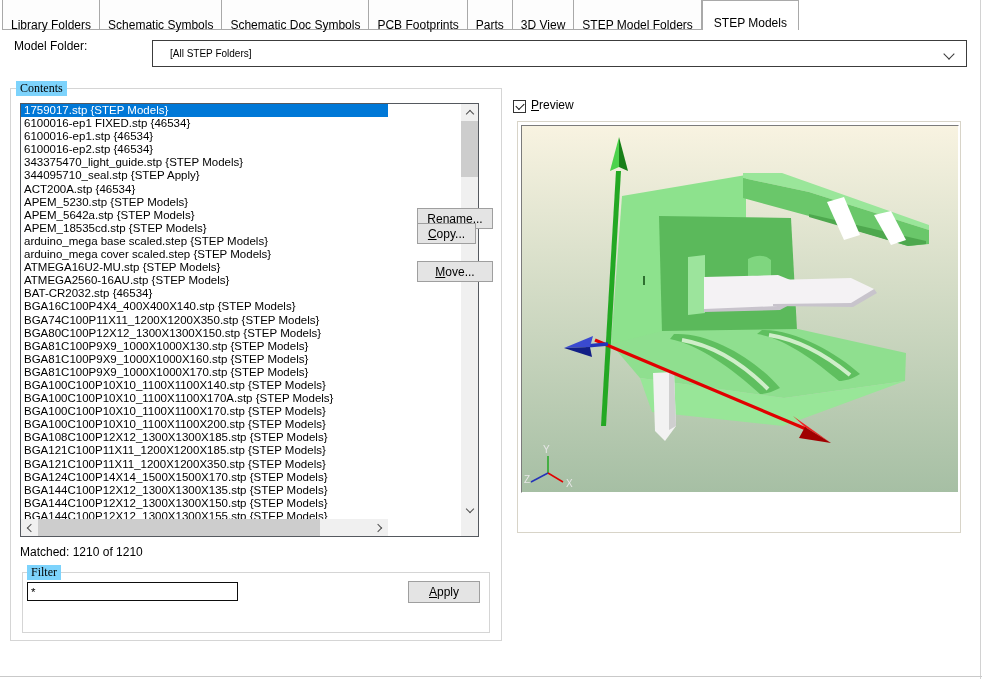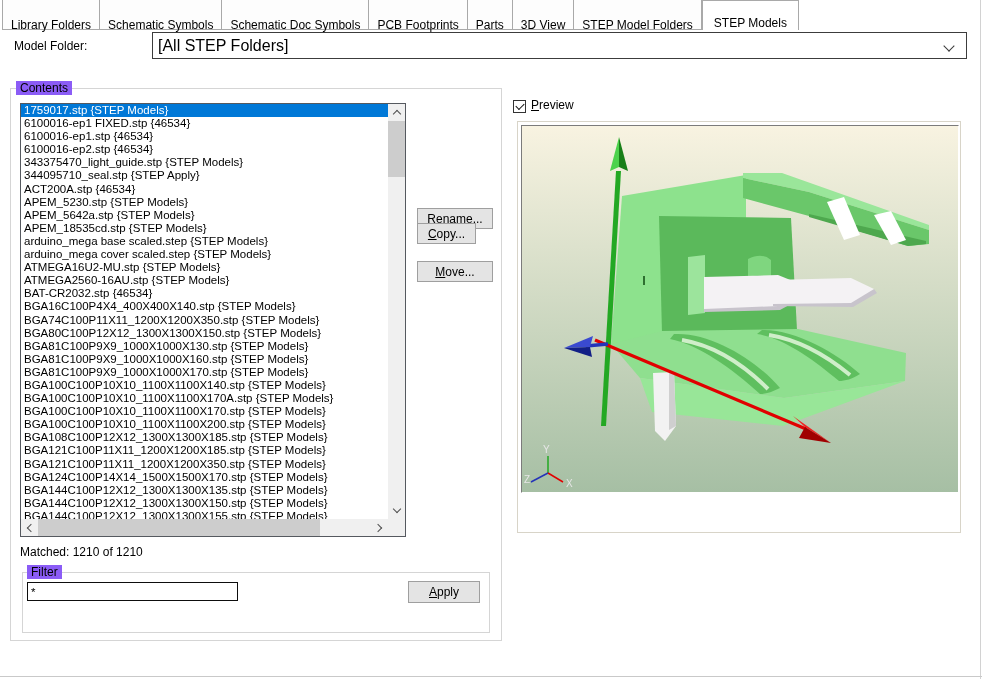--- a/index.html
+++ b/index.html
@@ -11,36 +11,36 @@
   #tabbar { position:absolute; left:0; top:0; width:982px; height:30px; display:flex; align-items:flex-end; }
   .tab { height:16px; line-height:24px; padding:16px 8px; font-size:12px; background:#fdfdfd;
          border-top:1px solid #a9a9a9; border-right:1px solid #a9a9a9; border-bottom:1px solid #a9a9a9;
          white-space:nowrap; cursor:default; }
   .tab:first-child { border-left:1px solid #a9a9a9; margin-left:2px; }
   .tab.active { height:30px; line-height:28px; padding:8px 11px; background:#fff;
                 border:1px solid #a9a9a9; border-bottom:none; position:relative; z-index:2; }
 
   
   #mf-label { position:absolute; left:14px; top:39px; font-size:12px; }
-  #combo { position:absolute; left:152px; top:32px; width:815px; height:27px; background:#fff;
-           border:1px solid #3c3c3c; font-size:16px; line-height:25px; padding-left:5px; }
+  #combo { position:absolute; left:152px; top:40px; width:815px; height:27px; background:#fff;
+           border:1px solid #3c3c3c; font-size:10px; line-height:25px; padding-left:17px; }
   #combo .chev { position:absolute; right:13px; top:9px; width:8px; height:8px;
                  border-left:1.4px solid #3a3a3a; border-bottom:1.4px solid #3a3a3a; transform:rotate(-45deg); }
 
   
   .group { position:absolute; border:1px solid #d5d5d5; background:#fff; }
-  .group-label { position:absolute; font-size:12px; background:#8b5cf6; padding:0 4px; }
+  .group-label { position:absolute; font-size:12px; background:#7dd3fc; padding:0 4px;font-family:Liberation Serif, serif; }
 
   #contents-group { left:10px; top:88px; width:492px; height:553px; }
   #contents-label { left:16px; top:81px; }
   #filter-group { left:22px; top:572px; width:468px; height:61px; }
   #filter-label { left:27px; top:565px; }
 
   
-  #listbox { position:absolute; left:20px; top:103px; width:386px; height:434px;
+  #listbox { position:absolute; left:20px; top:103px; width:459px; height:434px;
              background:#fff; border:1px solid #55595f; }
   #list-items { position:absolute; left:0; top:0; width:367px; height:415px; overflow:hidden; }
   .item { height:13.1px; line-height:13.1px; font-size:11.5px; padding-left:3px; white-space:nowrap; }
   .item.selected { background:var(--sel,#0078d7); color:#fff; }
 
   .sb-btn { background:#f0f0f0; display:flex; align-items:center; justify-content:center; }
   .chevron { width:6px; height:6px; border-left:1.2px solid #4f4f4f; border-bottom:1.2px solid #4f4f4f; }
   .up    { transform:rotate(135deg); margin-top:3px; }
   .down  { transform:rotate(-45deg); margin-bottom:3px; }
   .left  { transform:rotate(45deg); margin-left:3px; }

